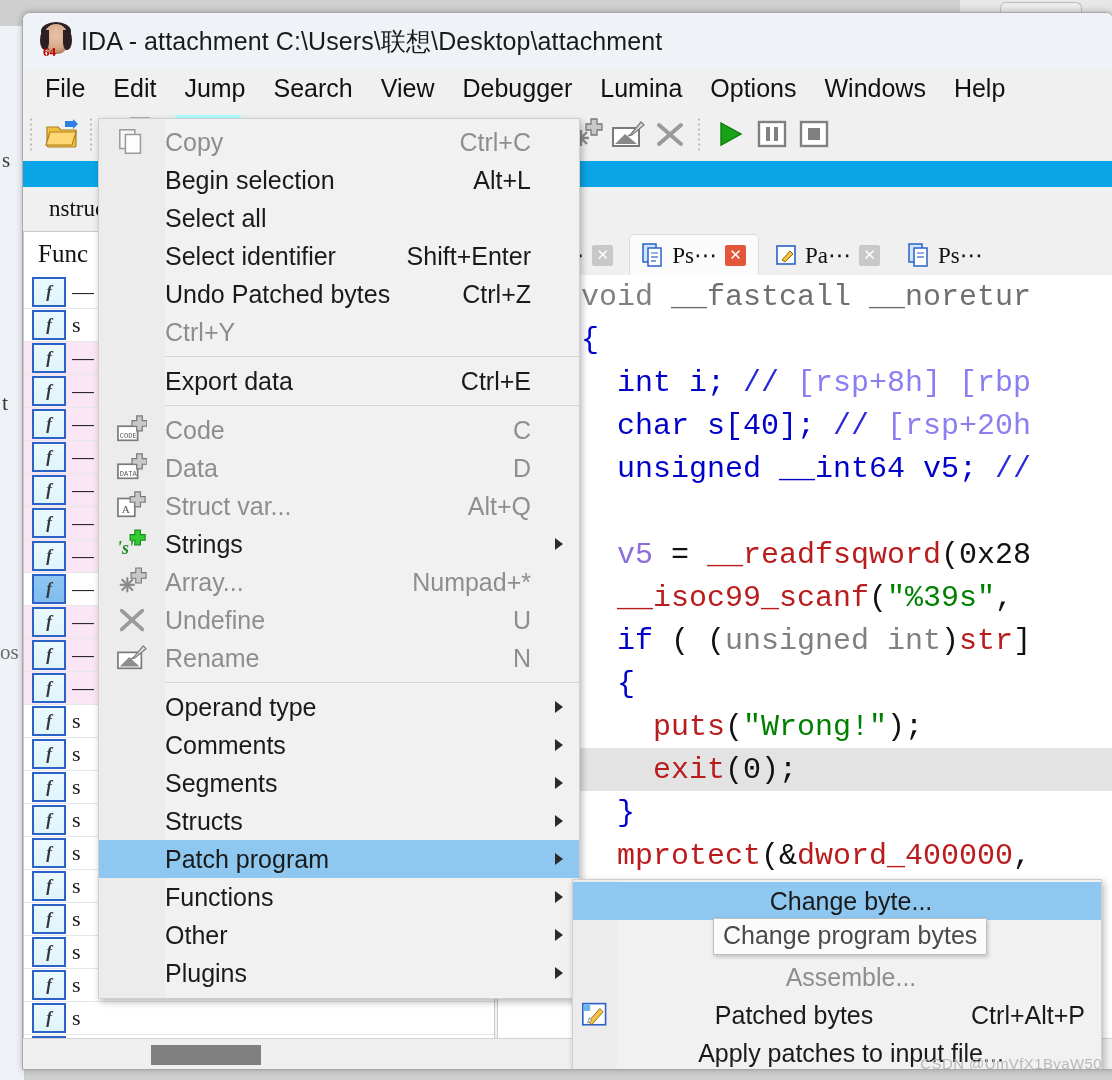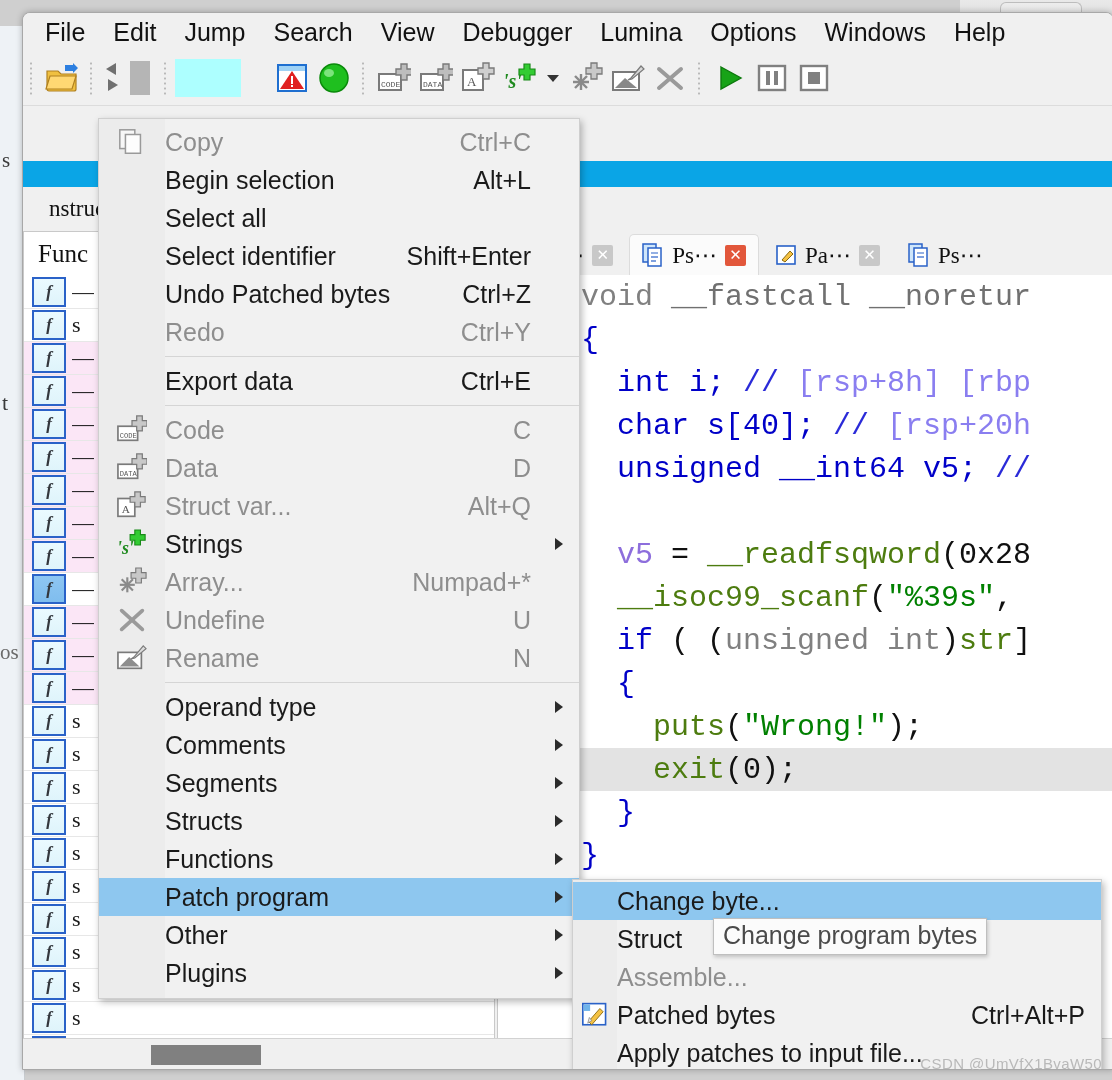--- a/index.html
+++ b/index.html
@@ -80,21 +80,21 @@
   .code-line{height:43px;display:flex;align-items:center;font-family:"Liberation Mono",monospace;font-size:30px;white-space:pre;}
   .code-line.hl{background:#e3e3e3;}
   .gutter-mark{width:14px;flex:none;display:flex;align-items:center;justify-content:center;}
   .dot{width:11px;height:11px;border-radius:50%;background:#35c0f0;}
   .lnum{width:58px;flex:none;text-align:right;color:#808080;padding-right:2px;}
   .lsep{width:3px;height:43px;flex:none;background:#d2d2d2;margin-right:6px;}
   .c-kw{color:#0000c8;}
   .c-gray{color:#808080;}
   .c-darkgray{color:#707070;margin-top:22px;}
   .c-cmt{color:#8a7ef0;}
-  .c-blue{color:#4d7c0f;}
+  .c-blue{color:#b91c1c;}
   .c-str{color:#008000;}
   .c-var{color:#8d6edc;}
   .c-black{color:#101010;}
   .c-cmtslash{color:#2a2ad8;}
 
   
   #status-bar{position:absolute;left:0;right:0;bottom:0;height:30px;background:#f0f0f0;border-top:1px solid #d2d2d2;}
   #status-chunk{position:absolute;left:128px;top:6px;width:110px;height:20px;background:#808080;}
 
   
@@ -108,21 +108,21 @@
   .mrow.disabled .mi-label,.mrow.disabled .mi-acc{color:#8e8e8e;}
   .mrow .mi-acc{font-size:25px;color:#1a1a1a;white-space:nowrap;padding-right:16px;}
   .mrow .mi-arrow{width:24px;flex:none;display:flex;align-items:center;justify-content:center;padding-right:8px;}
   .msep{height:1px;background:#d5d5d5;margin:5px 0 5px 66px;position:relative;z-index:2;}
 
   
   #patch-submenu{position:absolute;left:549px;top:866px;width:528px;background:#f1f1f1;
      border:1px solid #cfcfcf;box-shadow:2px 3px 7px rgba(0,0,0,.28);z-index:60;padding:2px 0 4px 0;}
   #patch-submenu .iconcol{position:absolute;left:0;top:0;bottom:0;width:44px;background:#ececec;}
   #patch-submenu .mrow .mi-icon{width:44px;}
-  #patch-submenu .mrow{height:38px;}
+  #patch-submenu .mrow{height:38px;text-align:center;}
 
   
   #patch-tooltip{position:absolute;left:690px;top:905px;background:#fbfbfb;border:1px solid #bfbfbf;
      box-shadow:1px 2px 4px rgba(0,0,0,.2);padding:2px 9px 4px 9px;font-size:25px;color:#4a4a4a;z-index:70;white-space:nowrap;}
 
   
   #watermark{position:absolute;right:10px;bottom:8px;font-size:15px;color:#b9b9b9;letter-spacing:.4px;z-index:80;}
 </style>
 </head>
 <body>
@@ -131,20 +131,30 @@
   <div class="bg-win-strip" style="left:960px;width:152px;"></div>
   <div class="bg-win-tab" style="left:1000px;width:80px;"></div>
   <div id="bg-left-panel"></div>
   <div style="position:absolute;left:2px;top:148px;font-size:21px;color:#3a3a3a;font-family:'Liberation Serif',serif;">s</div>
   <div style="position:absolute;left:0px;top:640px;font-size:21px;color:#6b6b6b;font-family:'Liberation Serif',serif;">os</div>
   <div style="position:absolute;left:2px;top:390px;font-size:22px;color:#3a3a3a;font-family:'Liberation Serif',serif;">t</div>
 </div>
 
 <div id="ida-window">
 
+  <div id="title-bar">
+    <div id="app-icon">
+      <div class="hair"></div>
+        <div class="face"></div>
+      <div class="hair2"></div>
+        <div class="hair3"></div>
+      <div class="badge64">64</div>
+    </div>
+    <div id="title-text">IDA - attachment C:\Users\联想\Desktop\attachment</div>
+  </div>
 
   <div id="menu-bar">
     <div class="mi">File</div>
     <div class="mi">Edit</div>
     <div class="mi">Jump</div>
     <div class="mi">Search</div>
     <div class="mi">View</div>
     <div class="mi">Debugger</div>
     <div class="mi">Lumina</div>
     <div class="mi">Options</div>
@@ -460,20 +470,21 @@
       <div class="code-line"><span class="gutter-mark"></span><span class="lnum">4</span><span class="lsep"></span><span><span class="c-black">  </span><span class="c-kw">char</span><span class="c-kw"> s[40]; </span><span class="c-cmtslash">// </span><span class="c-cmt">[rsp+20h</span></span></div>
       <div class="code-line"><span class="gutter-mark"></span><span class="lnum">5</span><span class="lsep"></span><span><span class="c-black">  </span><span class="c-kw">unsigned __int64</span><span class="c-kw"> v5; </span><span class="c-cmtslash">//</span></span></div>
       <div class="code-line"><span class="gutter-mark"></span><span class="lnum">6</span><span class="lsep"></span><span><span class="c-black"></span></span></div>
       <div class="code-line"><span class="gutter-mark"><span class="dot"></span></span><span class="lnum">7</span><span class="lsep"></span><span><span class="c-black">  </span><span class="c-var">v5</span><span class="c-black"> = </span><span class="c-blue">__readfsqword</span><span class="c-black">(</span><span class="c-black">0x28</span></span></div>
       <div class="code-line"><span class="gutter-mark"><span class="dot"></span></span><span class="lnum">8</span><span class="lsep"></span><span><span class="c-black">  </span><span class="c-blue">__isoc99_scanf</span><span class="c-black">(</span><span class="c-str">"%39s"</span><span class="c-black">,</span></span></div>
       <div class="code-line"><span class="gutter-mark"><span class="dot"></span></span><span class="lnum">9</span><span class="lsep"></span><span><span class="c-black">  </span><span class="c-kw">if</span><span class="c-black"> ( (</span><span class="c-gray">unsigned int</span><span class="c-black">)</span><span class="c-blue">str</span><span class="c-black">]</span></span></div>
       <div class="code-line"><span class="gutter-mark"></span><span class="lnum">10</span><span class="lsep"></span><span><span class="c-kw">  {</span></span></div>
       <div class="code-line"><span class="gutter-mark"><span class="dot"></span></span><span class="lnum">11</span><span class="lsep"></span><span><span class="c-black">    </span><span class="c-blue">puts</span><span class="c-black">(</span><span class="c-str">"Wrong!"</span><span class="c-black">);</span></span></div>
       <div class="code-line hl"><span class="gutter-mark"><span class="dot"></span></span><span class="lnum">12</span><span class="lsep"></span><span><span class="c-black">    </span><span class="c-blue">exit</span><span class="c-black">(</span><span class="c-black">0</span><span class="c-black">);</span></span></div>
       <div class="code-line"><span class="gutter-mark"></span><span class="lnum">13</span><span class="lsep"></span><span><span class="c-kw">  }</span></span></div>
+      <div class="code-line"><span class="gutter-mark"><span class="dot"></span></span><span class="lnum">14</span><span class="lsep"></span><span><span class="c-black">  </span><span class="c-blue">mprotect</span><span class="c-black">(&amp;</span><span class="c-blue">dword_400000</span><span class="c-black">,</span></span></div>
       <div class="code-line"><span class="gutter-mark"><span class="dot"></span></span><span class="lnum">19</span><span class="lsep"></span><span><span class="c-kw">}</span></span></div>
     </div>
 
   <div id="status-bar">
     <div id="status-chunk"></div>
   </div>
 
   <div id="edit-menu">
     <div class="iconcol"></div>
     <div id="edit-menu-rows">
@@ -507,21 +518,20 @@
           <span class="mi-arrow"></span>
         </div>
         <div class="mrow">
           <span class="mi-icon"></span>
           <span class="mi-label">Undo Patched bytes</span>
           <span class="mi-acc">Ctrl+Z</span>
           <span class="mi-arrow"></span>
         </div>
         <div class="mrow disabled">
           <span class="mi-icon"></span>
-          <span class="mi-label">Redo</span>
           <span class="mi-acc">Ctrl+Y</span>
           <span class="mi-arrow"></span>
         </div>
         <div class="msep"></div>
         <div class="mrow">
           <span class="mi-icon"></span>
           <span class="mi-label">Export data</span>
           <span class="mi-acc">Ctrl+E</span>
           <span class="mi-arrow"></span>
         </div>
@@ -652,33 +662,33 @@
         <div class="mrow">
           <span class="mi-icon"></span>
           <span class="mi-label">Structs</span>
           <span class="mi-acc"></span>
           <span class="mi-arrow">
             <svg width="14" height="16" viewBox="0 0 14 16">
               <polygon points="3,2 11,8 3,14" fill="#2b2b2b"></polygon>
             </svg>
           </span>
         </div>
+        <div class="mrow hi">
+          <span class="mi-icon"></span>
+          <span class="mi-label">Patch program</span>
+          <span class="mi-acc"></span>
+          <span class="mi-arrow">
+            <svg width="14" height="16" viewBox="0 0 14 16">
+              <polygon points="3,2 11,8 3,14" fill="#2b2b2b"></polygon>
+            </svg>
+          </span>
+        </div>
         <div class="mrow">
           <span class="mi-icon"></span>
           <span class="mi-label">Functions</span>
-          <span class="mi-acc"></span>
-          <span class="mi-arrow">
-            <svg width="14" height="16" viewBox="0 0 14 16">
-              <polygon points="3,2 11,8 3,14" fill="#2b2b2b"></polygon>
-            </svg>
-          </span>
-        </div>
-        <div class="mrow hi">
-          <span class="mi-icon"></span>
-          <span class="mi-label">Patch program</span>
           <span class="mi-acc"></span>
           <span class="mi-arrow">
             <svg width="14" height="16" viewBox="0 0 14 16">
               <polygon points="3,2 11,8 3,14" fill="#2b2b2b"></polygon>
             </svg>
           </span>
         </div>
         <div class="mrow">
           <span class="mi-icon"></span>
           <span class="mi-label">Other</span>

